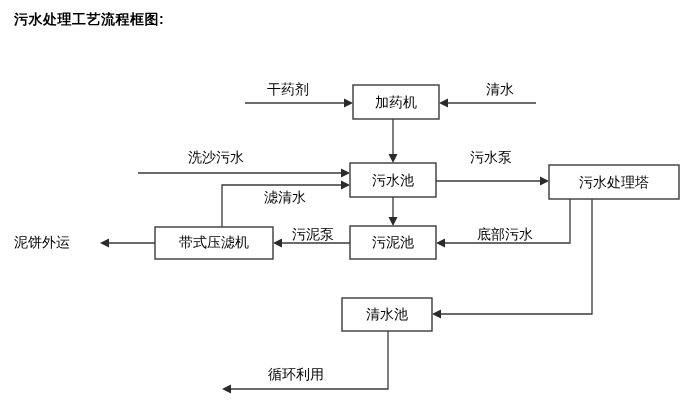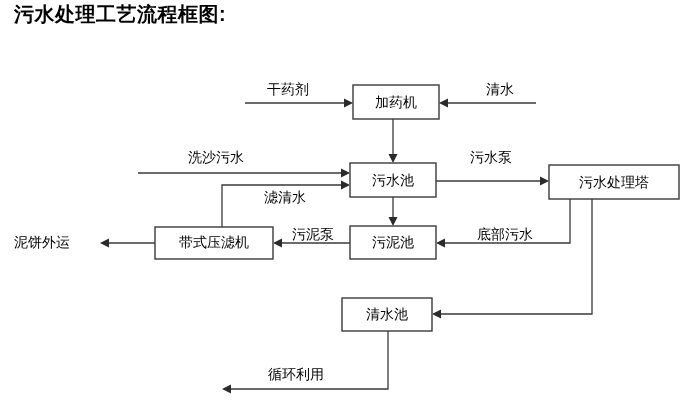--- a/index.html
+++ b/index.html
@@ -10,22 +10,22 @@
   body {
     width: 700px;
     height: 420px;
     position: relative;
     font-family: "Liberation Sans", "DejaVu Sans", sans-serif;
     overflow: hidden;
   }
   #diagram-title {
     position: absolute;
     left: 14px;
-    top: 1px;
-    font-size: 20px;
+    top: 11px;
+    font-size: 14px;
     font-weight: bold;
     color: #000000;
     letter-spacing: 0.5px;
     white-space: nowrap;
   }
   #flow-svg {
     position: absolute;
     left: 0;
     top: 0;
     width: 700px;

